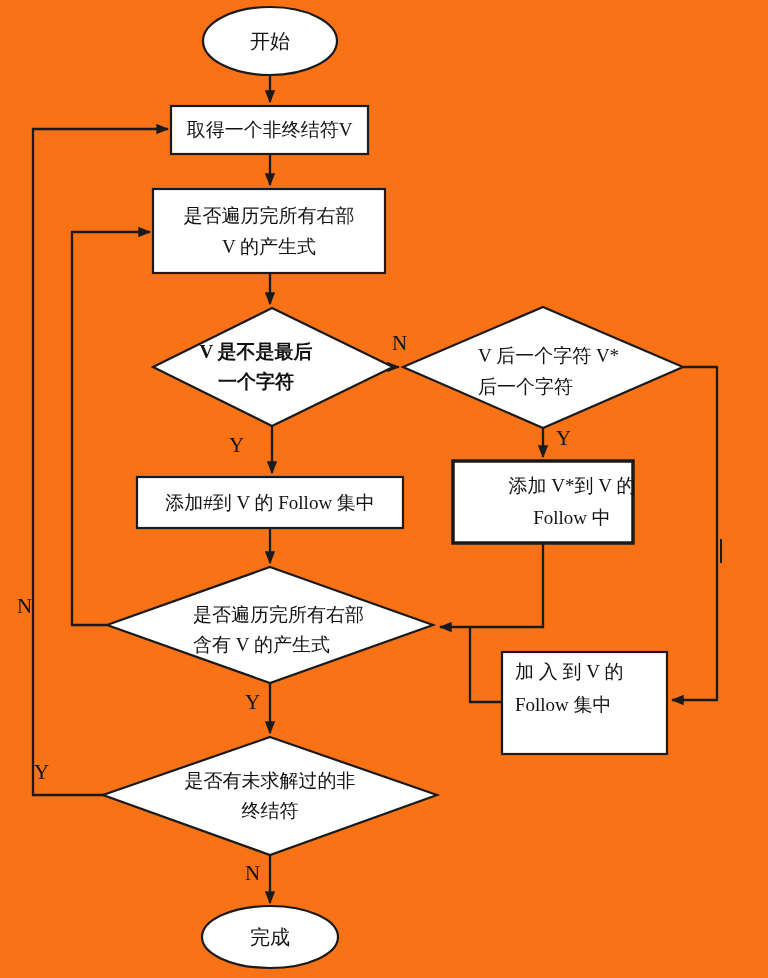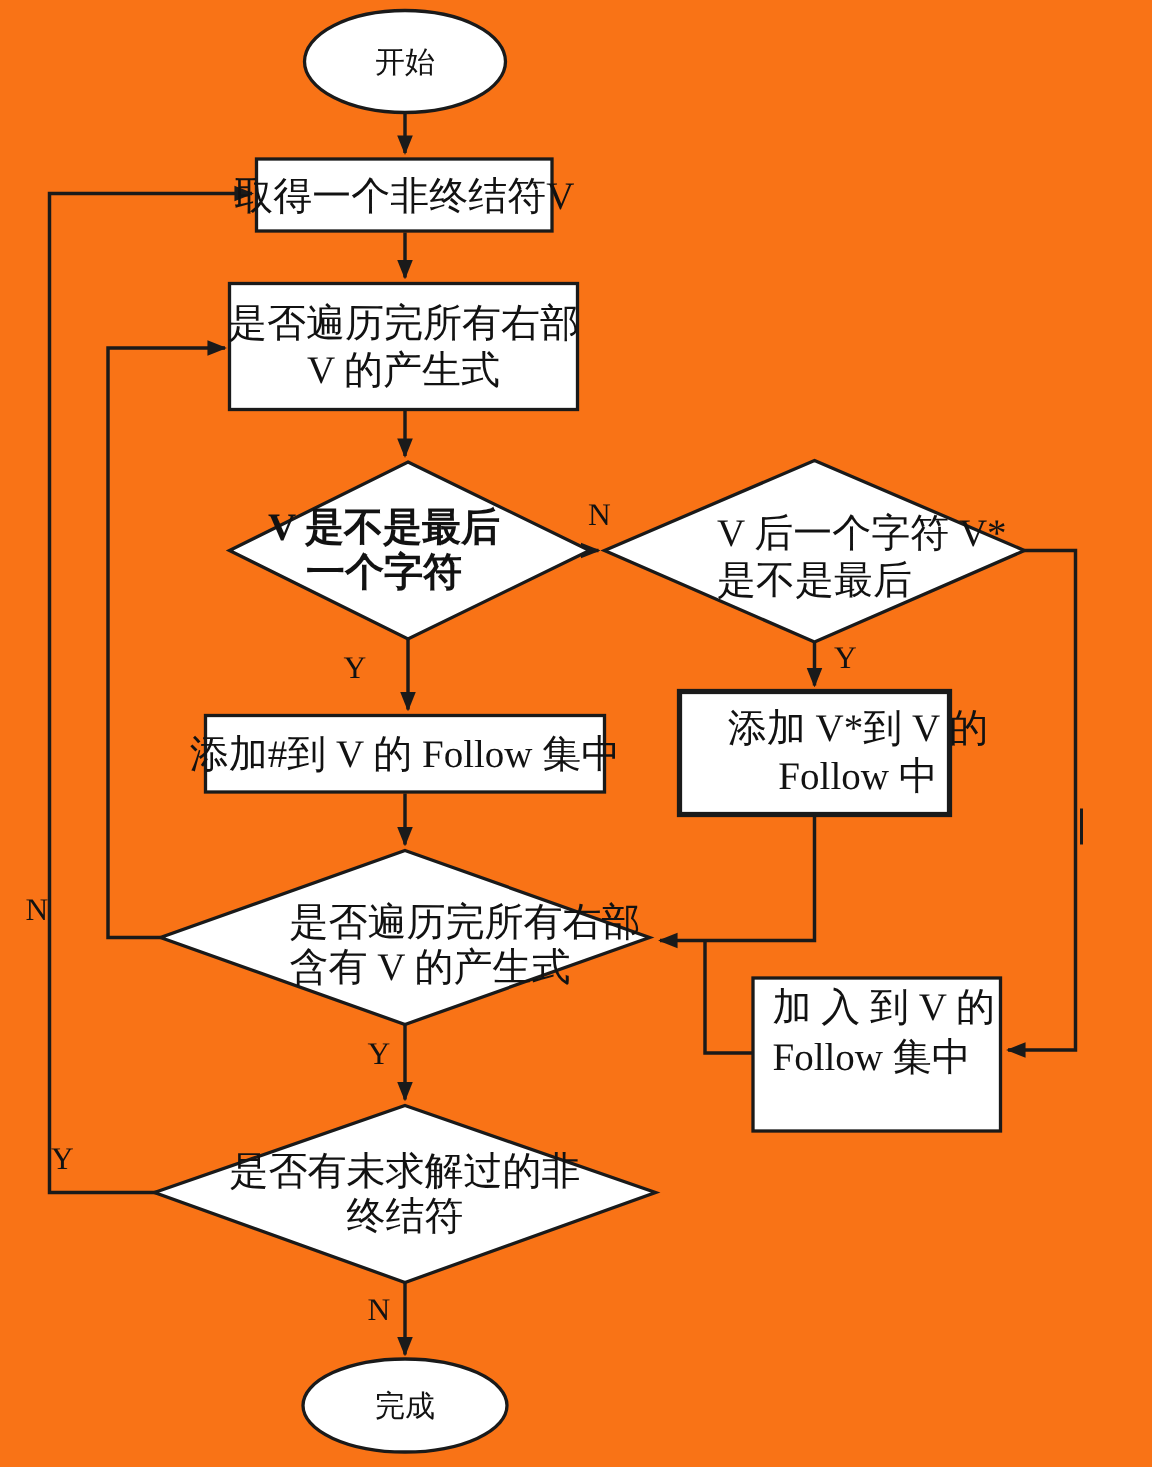--- a/index.html
+++ b/index.html
@@ -7,21 +7,21 @@
     position:relative;
     width:768px;height:978px;
     background:#f97316;
     font-family:"Liberation Serif","DejaVu Serif",serif;
     color:#111;
     overflow:hidden;
   }
   #wires{position:absolute;left:0;top:0;}
   .lbl{
     position:absolute;
-    font-size:26px;
+    font-size:19px;
     color:#121212;
     white-space:nowrap;
   }
   .center{
     display:flex;flex-direction:column;
     align-items:center;justify-content:center;
     text-align:center;
   }
   .leftalign{text-align:left;}
   .lh30 div{line-height:30px;}
@@ -93,21 +93,21 @@
     <div>V 的产生式</div>
   </div>
 
   <div class="lbl center lh30" style="left:156px;top:336px;width:200px;height:62px;font-weight:bold;">
     <div>V 是不是最后</div>
     <div>一个字符</div>
   </div>
 
   <div class="lbl leftalign lh31" style="left:478px;top:340px;">
     <div>V 后一个字符 V*</div>
-    <div>是不是最后</div>
+    <div>后一个字符</div>
   </div>
 
   <div class="lbl center" style="left:137px;top:477px;width:266px;height:51px;">
     <div>添加#到 V 的 Follow 集中</div>
   </div>
 
   <div class="lbl center lh32" style="left:453px;top:461px;width:180px;height:82px;padding-left:29px;">
     <div>添加 V*到 V 的</div>
     <div>Follow 中</div>
   </div>

